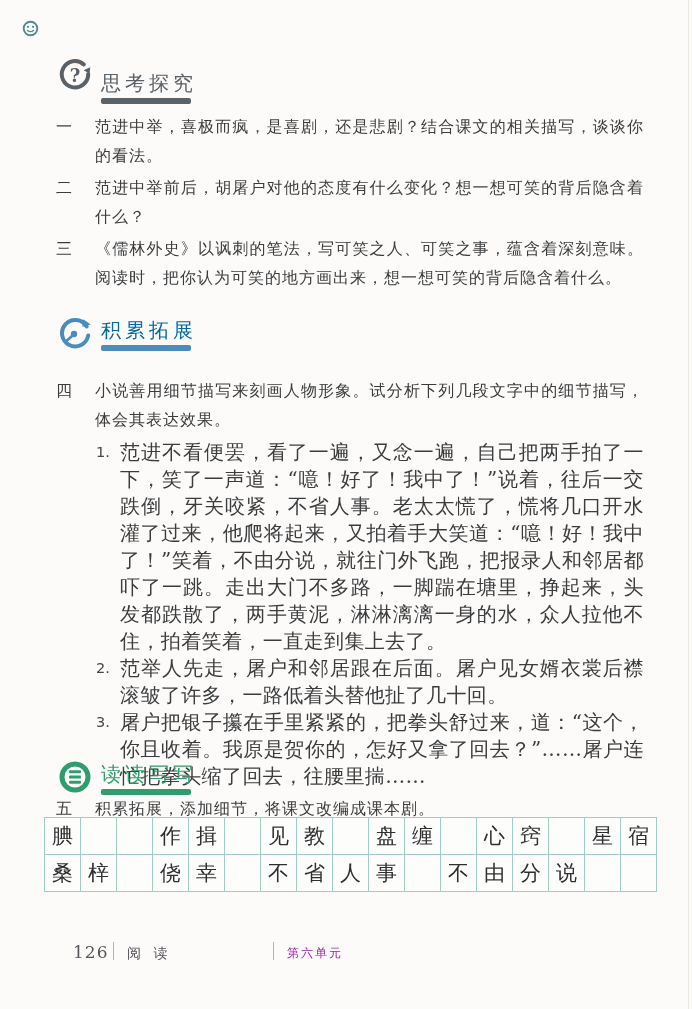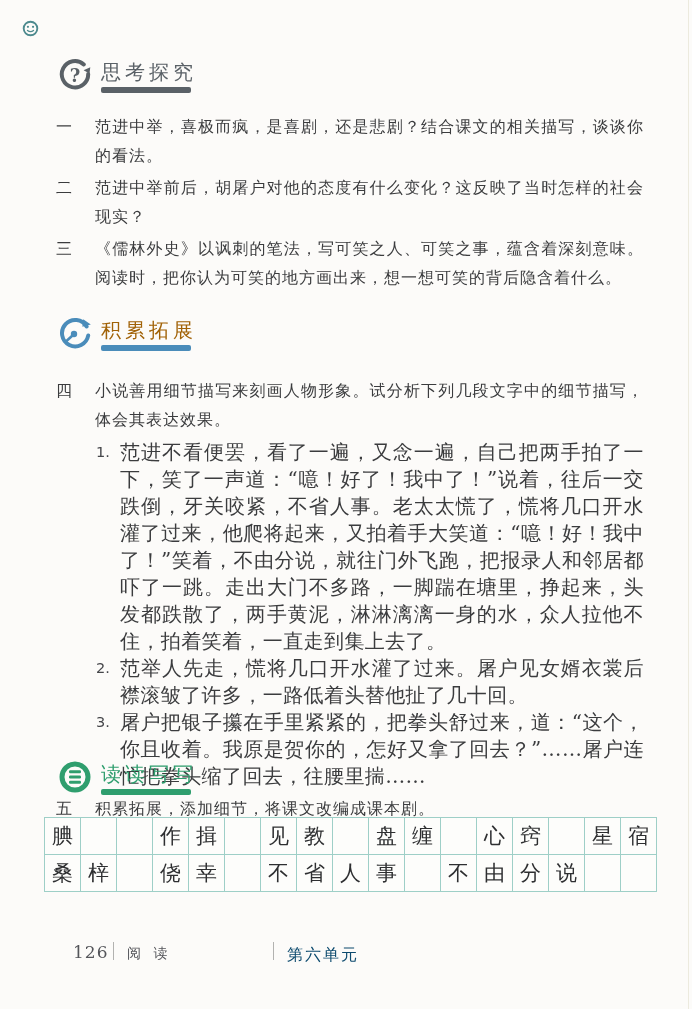--- a/index.html
+++ b/index.html
@@ -50,22 +50,22 @@
   }
   
   .footer { position:absolute; left:0; right:0; top:940px; height:28px;margin-left:11px; }
   .footer .pageno { position:absolute; left:62px; top:2px; font-size:17px;
                     color:#54555a; letter-spacing:1px; }
   .footer .vbar { position:absolute; top:2px; width:1px; height:18px; background:#b2b2b0; }
   .footer .vbar1 { left:102px; }
   .footer .vbar2 { left:262px; }
   .footer .seclabel { position:absolute; left:116px; top:5px; font-size:14px;
                       letter-spacing:4px; color:#54555a;text-align:right; }
-  .footer .unitlabel { position:absolute; left:276px; top:5px; font-size:16px;
-                       letter-spacing:2px; color:#0c4a6e; }
+  .footer .unitlabel { position:absolute; left:276px; top:5px; font-size:12px;
+                       letter-spacing:2px; color:#a21caf; }
 </style>
 </head>
 <body>
 
 <div class="page">
 
   <div class="corner">
     <svg width="17" height="17" viewBox="0 0 20 20">
       <circle cx="10" cy="10" r="8" fill="none" stroke="#4d8a8e" stroke-width="2.2"></circle>
       <circle cx="7" cy="8" r="1.3" fill="#4d8a8e"></circle>
@@ -76,69 +76,69 @@
 
   <div class="sec-header" style="top:58px;">
     <span class="sec-icon">
       <svg width="34" height="34" viewBox="0 0 34 34">
         <path d="M 25.8 6.4 A 13.2 13.2 0 1 0 30.2 16" fill="none" stroke="#5a6167" stroke-width="4" stroke-linecap="round"></path>
         <polygon points="31.5,15.5 25.6,12.3 32.3,9.2" fill="#5a6167"></polygon>
         <text x="17" y="23.5" font-size="18" font-weight="bold" text-anchor="middle" fill="#5a6167" font-family="DejaVu Serif, Liberation Serif, serif">?</text>
       </svg>
     </span>
     <span class="sec-titlewrap">
-      <div class="sec-title" style="color:#5a6167;">思考探究</div>
+      <div class="sec-title" style="color:#5a6167;margin-top:11px;">思考探究</div>
       <div class="sec-underline" style="background:#5a6167;"></div>
     </span>
   </div>
 
   <div class="q-col" style="top:112px;">
     <div class="question">
       <div class="q-label">一</div>
       <div class="q-text">范进中举，喜极而疯，是喜剧，还是悲剧？结合课文的相关描写，谈谈你的看法。</div>
     </div>
     <div class="question">
       <div class="q-label">二</div>
-      <div class="q-text">范进中举前后，胡屠户对他的态度有什么变化？这反映了当时怎样的社会现实？</div>
+      <div class="q-text">范进中举前后，胡屠户对他的态度有什么变化？想一想可笑的背后隐含着什么？</div>
     </div>
     <div class="question">
       <div class="q-label">三</div>
       <div class="q-text">《儒林外史》以讽刺的笔法，写可笑之人、可笑之事，蕴含着深刻意味。阅读时，把你认为可笑的地方画出来，想一想可笑的背后隐含着什么。</div>
     </div>
   </div>
 
   <div class="sec-header" style="top:316px;">
     <span class="sec-icon">
       <svg width="34" height="34" viewBox="0 0 34 34">
         <path d="M 28.6 10.5 A 13.2 13.2 0 1 0 30.2 19.5" fill="none" stroke="#4a8cba" stroke-width="4" stroke-linecap="round"></path>
         <polygon points="25.2,3.2 32.8,8.6 24.4,10.8" fill="#4a8cba"></polygon>
         <circle cx="16" cy="18" r="3.2" fill="#4a8cba"></circle>
         <path d="M 14.5 19.5 L 8.5 25" stroke="#4a8cba" stroke-width="2.6" stroke-linecap="round"></path>
       </svg>
     </span>
     <span class="sec-titlewrap">
-      <div class="sec-title" style="color:#a16207;">积累拓展</div>
+      <div class="sec-title" style="color:#0369a1;">积累拓展</div>
       <div class="sec-underline" style="background:#4a8cba;"></div>
     </span>
   </div>
 
   <div class="q-col" style="top:376px;">
     <div class="question">
       <div class="q-label">四</div>
       <div class="q-text">小说善用细节描写来刻画人物形象。试分析下列几段文字中的细节描写，体会其表达效果。</div>
     </div>
 
     <div class="subitems">
       <div class="subitem">
         <div class="si-num">1.</div>
         <div class="si-text">范进不看便罢，看了一遍，又念一遍，自己把两手拍了一下，笑了一声道：“噫！好了！我中了！”说着，往后一交跌倒，牙关咬紧，不省人事。老太太慌了，慌将几口开水灌了过来，他爬将起来，又拍着手大笑道：“噫！好！我中了！”笑着，不由分说，就往门外飞跑，把报录人和邻居都吓了一跳。走出大门不多路，一脚踹在塘里，挣起来，头发都跌散了，两手黄泥，淋淋漓漓一身的水，众人拉他不住，拍着笑着，一直走到集上去了。</div>
       </div>
       <div class="subitem">
         <div class="si-num">2.</div>
-        <div class="si-text">范举人先走，慌将几口开水灌了过来。屠户见女婿衣裳后襟滚皱了许多，一路低着头替他扯了几十回。</div>
+        <div class="si-text">范举人先走，屠户和邻居跟在后面。屠户见女婿衣裳后襟滚皱了许多，一路低着头替他扯了几十回。</div>
       </div>
       <div class="subitem">
         <div class="si-num">3.</div>
         <div class="si-text">屠户把银子攥在手里紧紧的，把拳头舒过来，道：“这个，你且收着。我原是贺你的，怎好又拿了回去？”……屠户连忙把拳头缩了回去，往腰里揣……</div>
       </div>
     </div>
 
     <div class="question">
       <div class="q-label">五</div>
       <div class="q-text">积累拓展，添加细节，将课文改编成课本剧。</div>

